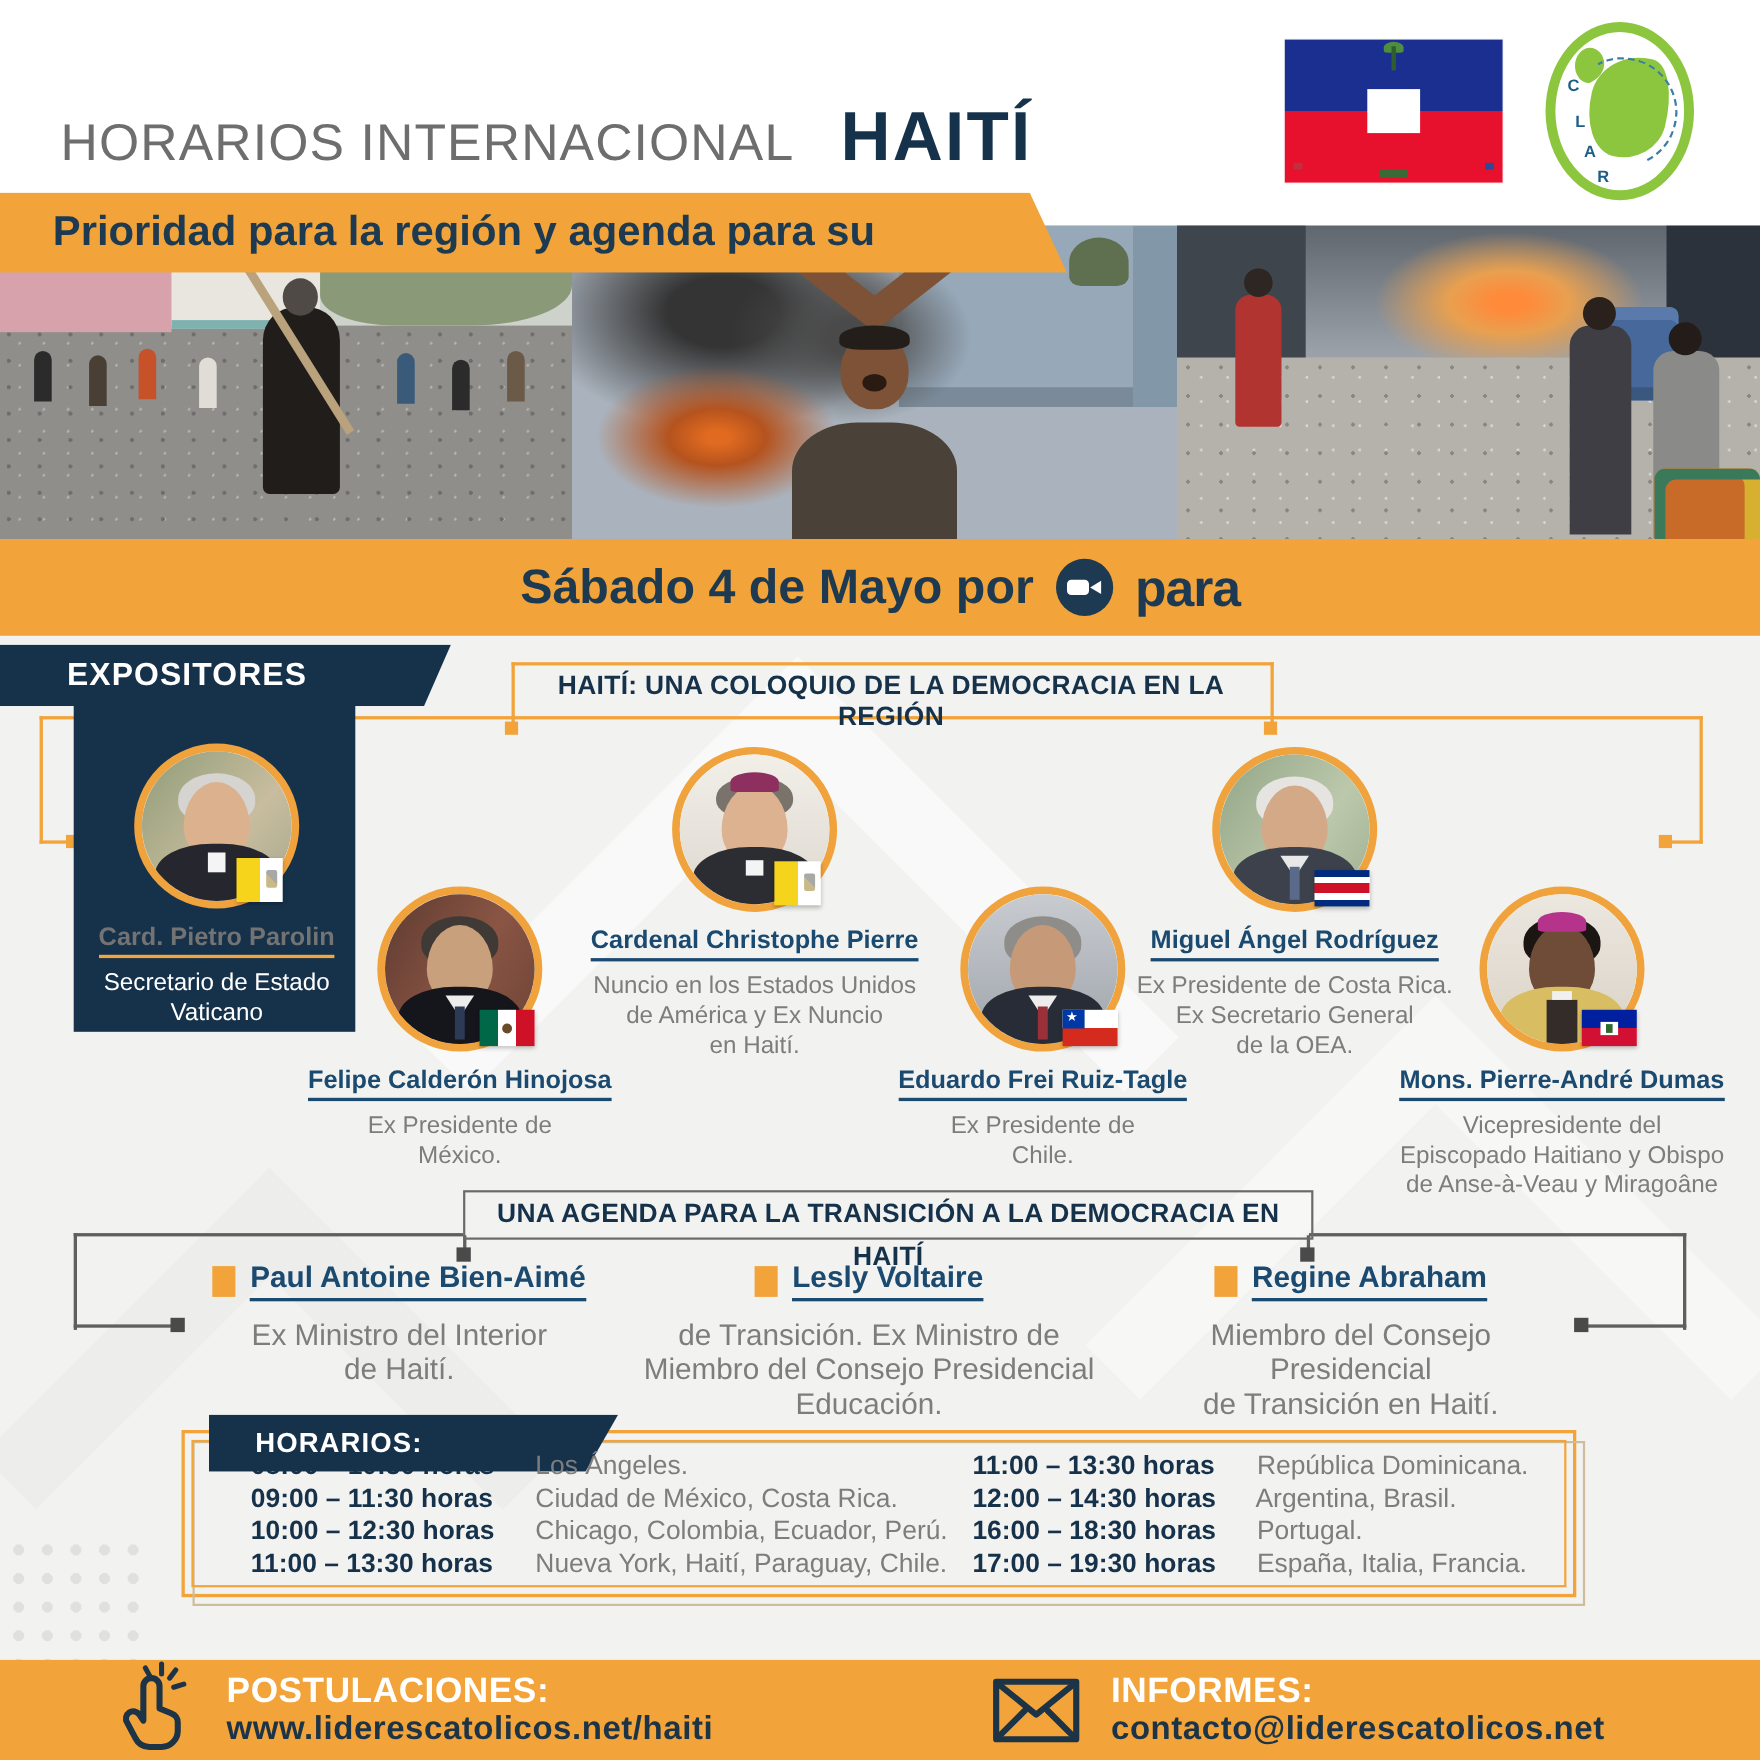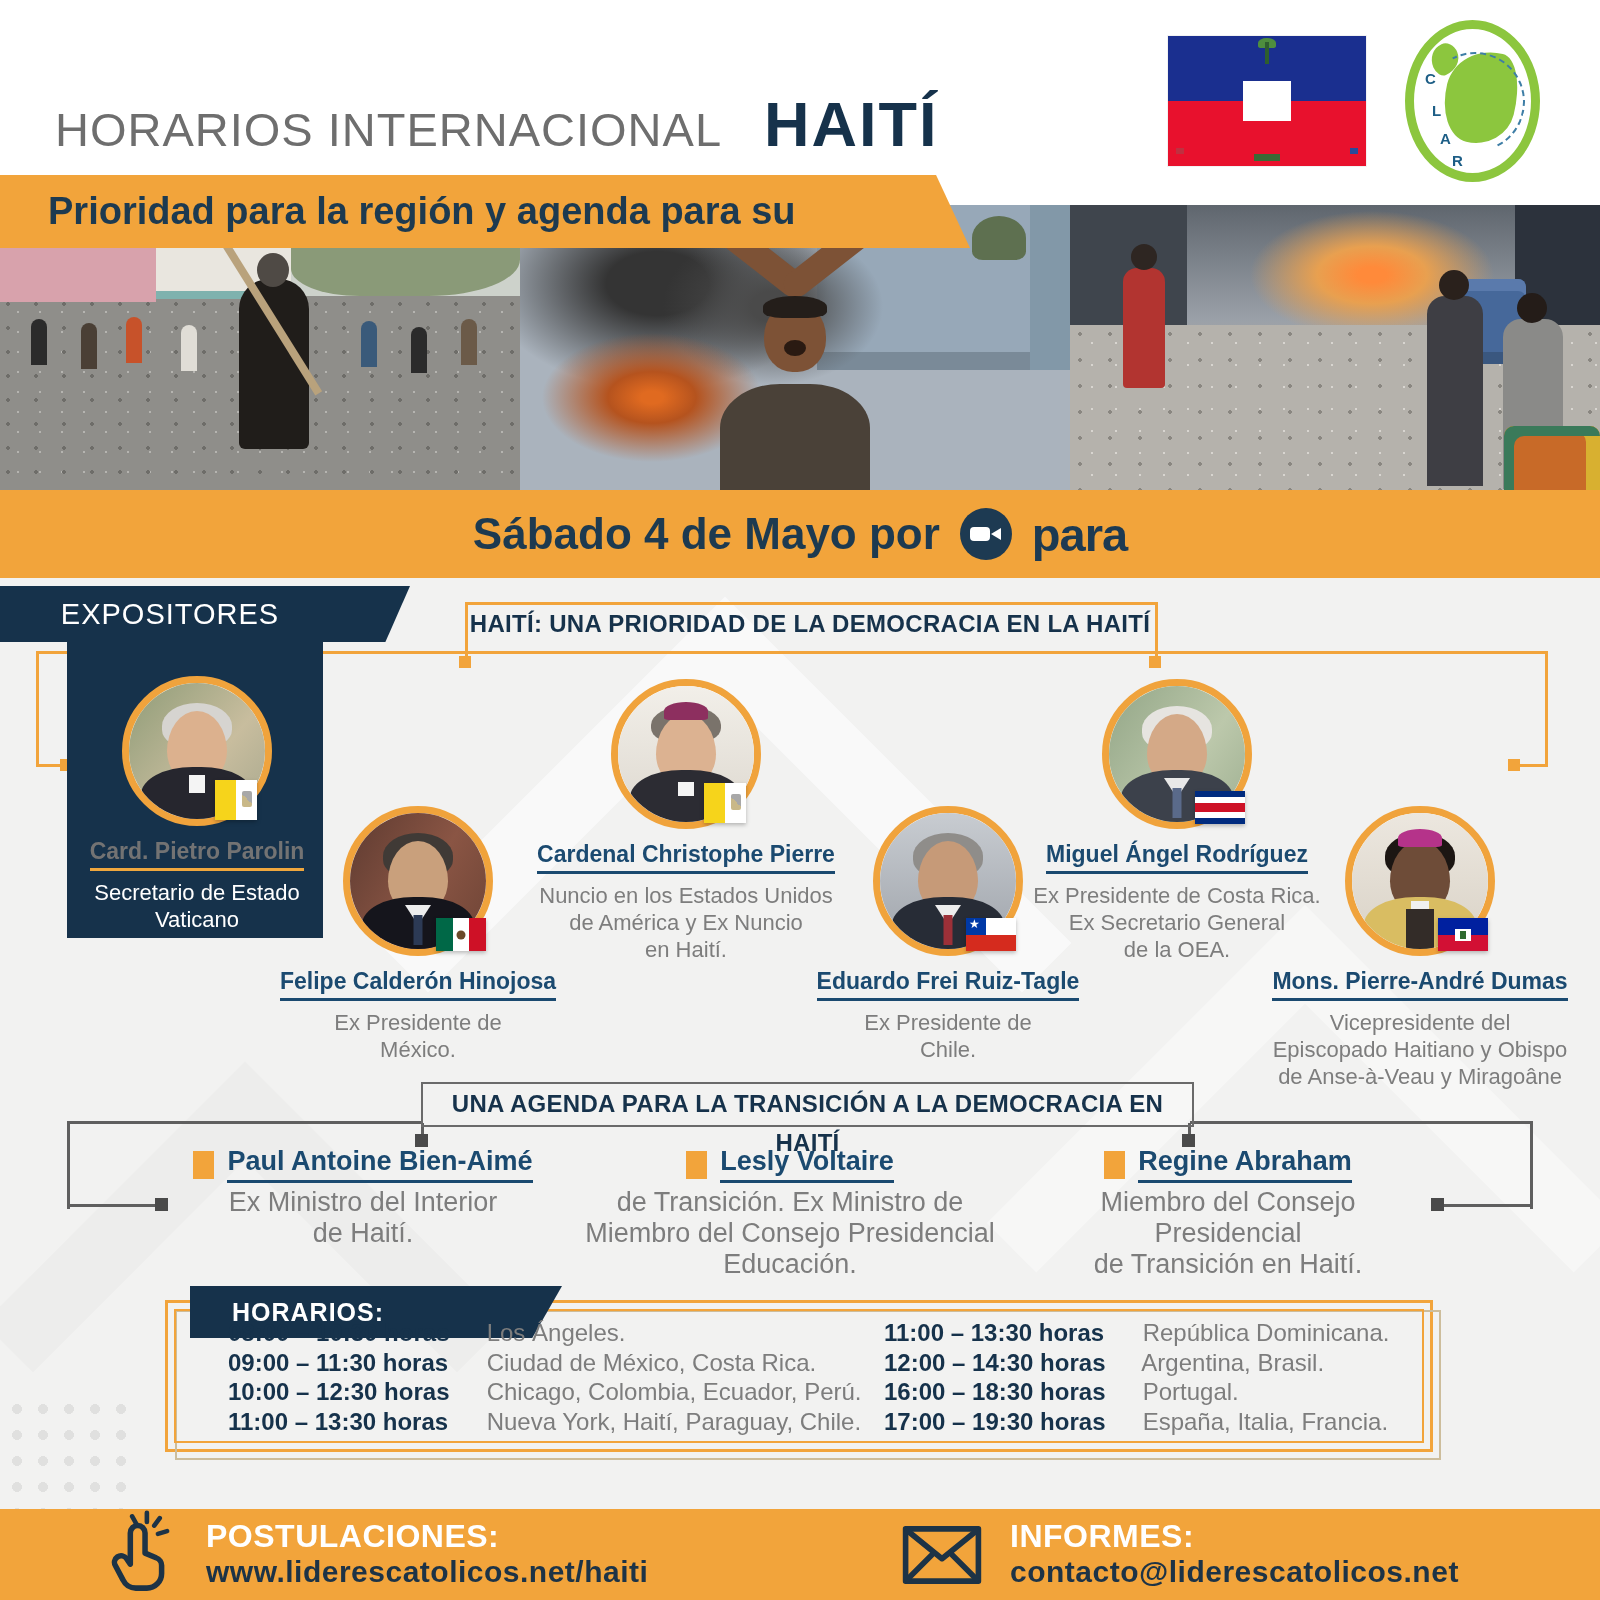--- a/index.html
+++ b/index.html
@@ -124,21 +124,21 @@
   .chev{position:absolute;border:70px solid rgba(255,255,255,.55);border-left:none;border-bottom:none;
       transform:rotate(-45deg);}
   .chev.c1{left:480px;top:120px;width:420px;height:420px;}
   .chev.c2{left:1080px;top:420px;width:380px;height:380px;border-color:rgba(255,255,255,.4);}
   .chev.c3{left:60px;top:560px;width:300px;height:300px;border-color:rgba(0,0,0,.02);}
   .dots{position:absolute;left:4px;top:818px;width:130px;height:115px;opacity:.8;
       background:radial-gradient(circle 5px,#DBDBDB 98%,transparent) 0 0/26px 26px;}
 
   .expos{position:absolute;left:0;top:8px;width:410px;height:56px;background:var(--navy);z-index:3;
       clip-path:polygon(0 0,100% 0,94% 100%,0 100%);}
-  .expos span{display:block;text-align:center;width:340px;font-size:29px;font-weight:400;color:#fff;
+  .expos span{display:block;text-align:center;width:340px;font-size:29px;font-weight:700;color:#fff;
       letter-spacing:1px;line-height:56px;}
 
   .h1title{position:absolute;left:460px;top:32px;width:700px;text-align:center;font-size:24px;font-weight:700;
       color:var(--navy);letter-spacing:.3px;z-index:3;}
 
   .oc{position:absolute;background:var(--orange);z-index:1;}
   .osq{position:absolute;width:12px;height:12px;background:var(--orange);z-index:1;}
   .gc{position:absolute;background:#5F5F5F;z-index:1;}
   .gsq{position:absolute;width:13px;height:13px;background:#4A4A4A;z-index:1;}
   .h2box{position:absolute;left:421px;top:504px;width:769px;height:41px;border:2px solid #6A6A6A;z-index:2;background:transparent;}
@@ -200,21 +200,21 @@
       border-bottom:3px solid var(--name);padding-bottom:3px;cursor:pointer;}
   .spk.featured .spk-name{color:#737373;border-color:#EFA73E;}
   .spk-desc{margin-top:8px;font-size:22px;line-height:27px;color:var(--gray);}
   .spk.featured .spk-desc{color:#FFFFFF;}
 
   .spk2{position:absolute;text-align:center;z-index:3;}
   .spk2 .nline{display:flex;align-items:center;justify-content:center;gap:13px;}
   .spk2 .bullet{width:21px;height:28px;background:var(--orange);}
   .spk2 .spk2-name{font-size:27px;font-weight:700;color:var(--name);border-bottom:3px solid var(--name);
       padding-bottom:3px;cursor:pointer;}
-  .spk2 .spk2-desc{margin-top:4px;font-size:27px;line-height:31px;color:var(--gray);}
+  .spk2 .spk2-desc{margin-top:16px;font-size:27px;line-height:31px;color:var(--gray);}
 
   .horbanner{position:absolute;left:190px;top:708px;width:372px;height:52px;background:var(--navy);z-index:4;
       clip-path:polygon(0 0,100% 0,92% 100%,0 100%);}
   .horbanner span{display:block;padding-left:42px;font-size:25px;font-weight:700;color:#fff;letter-spacing:1px;line-height:52px;}
   .horbox{position:absolute;left:165px;top:722px;width:1262px;height:146px;border:3px solid var(--orange);z-index:2;}
   .horbox:before{content:'';position:absolute;inset:6px;border:2.5px solid var(--orange);}
   .horbox:after{content:'';position:absolute;left:7px;top:7px;width:100%;height:100%;border:2px solid #CDBD9B;z-index:-1;}
   .sched{position:absolute;top:740px;font-size:24px;line-height:29.5px;z-index:4;white-space:nowrap;}
   .sched.left{left:228px;}
   .sched.right{left:884px;}
@@ -309,21 +309,21 @@
   <div class="main">
     <div class="chev c1"></div>
     <div class="chev c2"></div>
     <div class="chev c3"></div>
     <div class="dots"></div>
 
     <div class="expos">
       <span>EXPOSITORES</span>
     </div>
 
-    <div class="h1title">HAITÍ: UNA PRIORIDAD DE LA DEMOCRACIA EN LA HAITÍ</div>
+    <div class="h1title">HAITÍ: UNA COLOQUIO DE LA DEMOCRACIA EN LA REGIÓN</div>
 
     <div class="oc" style="left:465px;top:24px;width:693px;height:3px"></div>
     <div class="oc" style="left:465px;top:24px;width:3px;height:56px"></div>
     <div class="oc" style="left:1155px;top:24px;width:3px;height:56px"></div>
     <div class="osq" style="left:459px;top:78px"></div>
     <div class="osq" style="left:1149px;top:78px"></div>
     <div class="oc" style="left:36px;top:73px;width:1512px;height:3px"></div>
     <div class="oc" style="left:36px;top:73px;width:3px;height:116px"></div>
     <div class="oc" style="left:1545px;top:73px;width:3px;height:116px"></div>
     <div class="oc" style="left:36px;top:186px;width:34px;height:3px"></div>

